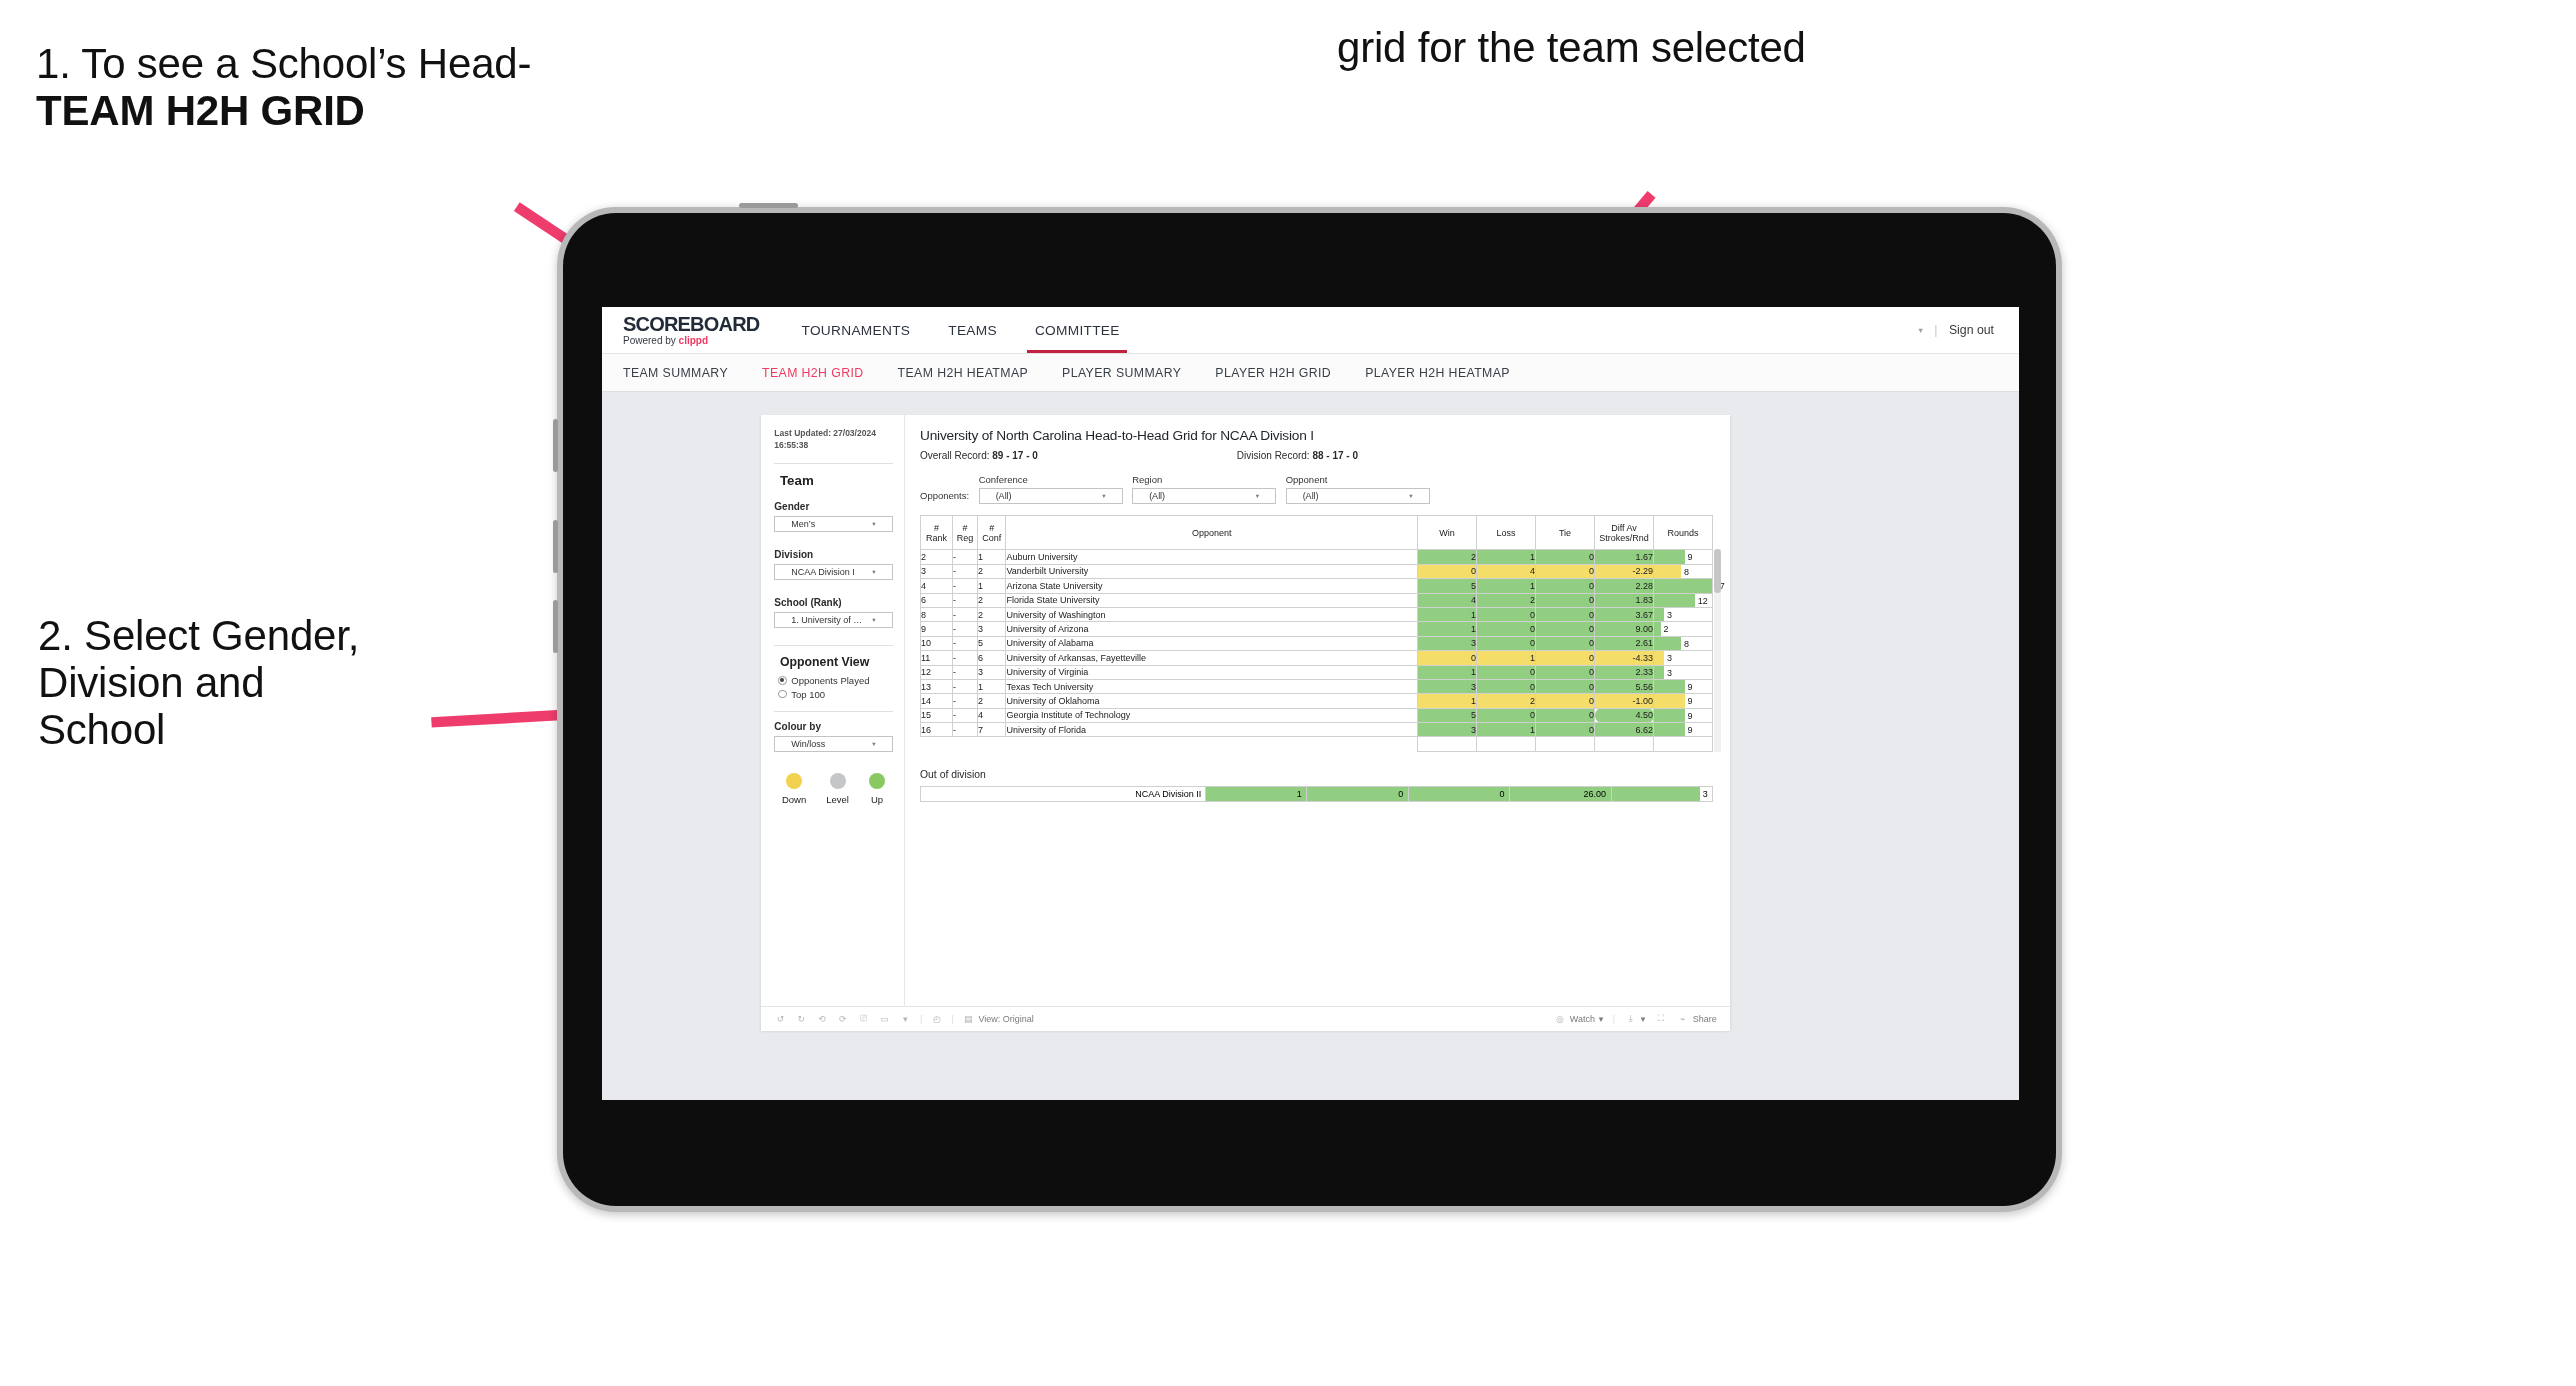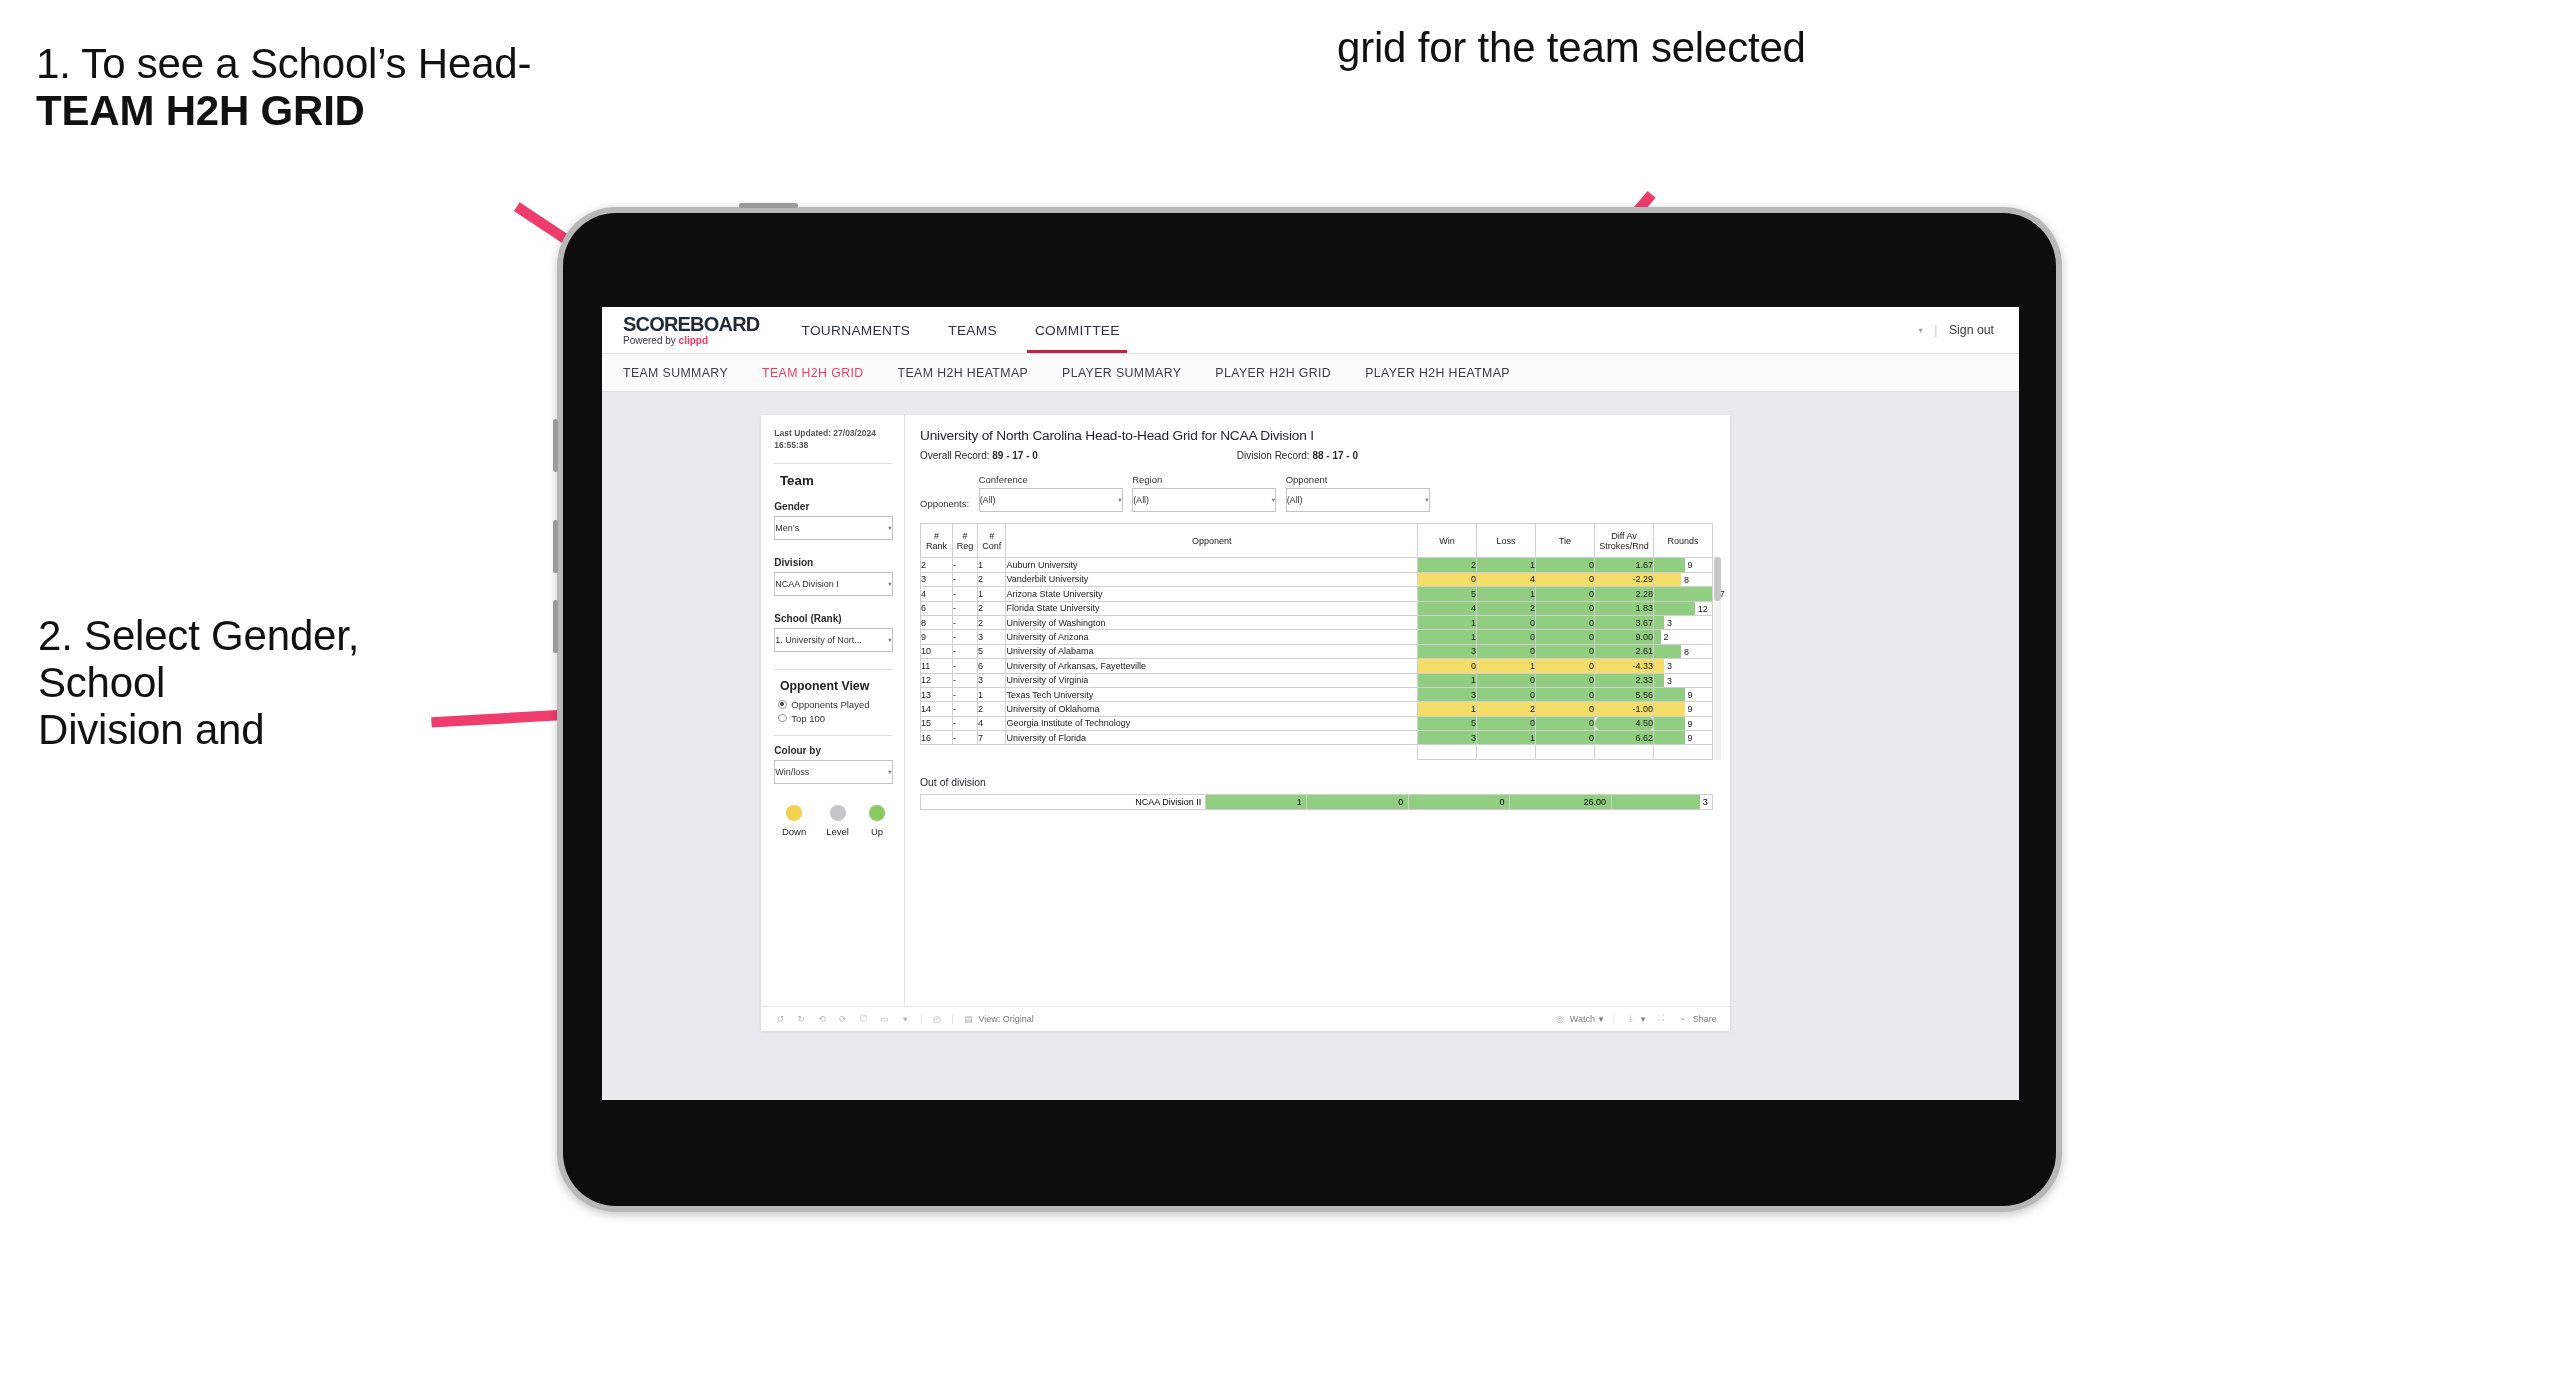--- a/index.html
+++ b/index.html
@@ -131,22 +131,22 @@
     border-right: 0.9px solid #e6e6e6;
     padding: 13.3px 11.4px 0 13.3px;
     font-size: 9.5px; color: #333;
   }
   .last-upd { font-size: 8.5px; color: #555; line-height: 1.35; font-weight: bold; }
   .side-rule { height: 0.9px; background: #e0e0e0; margin: 11.4px 0 9.5px; }
   .side-h { font-size: 13.3px; font-weight: bold; color: #222; margin: 3.8px 0 13.3px 5.7px; }
   .fld { margin-bottom: 17px; }
   .fld-label { font-size: 10px; font-weight: bold; color: #2b2b2b; margin-bottom: 3.8px; }
   .select {
-    height: 24px; border: 0.9px solid #c4c4c4; background: #fff;
-    display: flex; align-items: center; padding: 0 0;
+    height: 16px; border: 0.9px solid #c4c4c4; background: #fff;
+    display: flex; align-items: center; padding: 0 16px;
     font-size: 9px; color: #333; position: relative;
   }
   .select .val { overflow: hidden; white-space: nowrap; text-overflow: ellipsis; flex: 1; }
   .select .arw { font-size: 6.6px; color: #7b7b7b; margin-left: 3.8px; }
   .opv-h { font-size: 12.3px; font-weight: bold; color: #222; margin: 5.7px 0 5.7px 5.7px; }
   .radio-row { display: flex; align-items: center; gap: 4.7px; margin: 0 0 2.8px 3.8px; font-size: 9.5px; color: #333; }
   .radio {
     width: 8.5px; height: 8.5px; border-radius: 50%;
     border: 0.9px solid #999; background: #fff;
     display: inline-flex; align-items: center; justify-content: center; flex: 0 0 8.5px;
@@ -213,22 +213,22 @@
 
 <div class="page">
 
   <div class="anno" id="anno1">
     <div>1. To see a School’s Head-</div>
     <b>TEAM H2H GRID</b>
   </div>
 
   <div class="anno" id="anno2">
     <div>2. Select Gender,</div>
+    <div>Division and</div>
     <div>School</div>
-    <div>Division and</div>
   </div>
 
   <div class="anno" id="anno3">
     <div>grid for the team selected</div>
   </div>
 
   <svg class="arrow" style="left:0;top:0;width:2576px;height:1386px;" viewBox="0 0 2717 1462" width="2576" height="1386">
     <g>
       <line x1="545" y1="218" x2="780" y2="374" stroke="#ee3c6d" stroke-width="11"></line>
       <polygon points="800,388 744,372 762,340" fill="#ee3c6d"></polygon>

